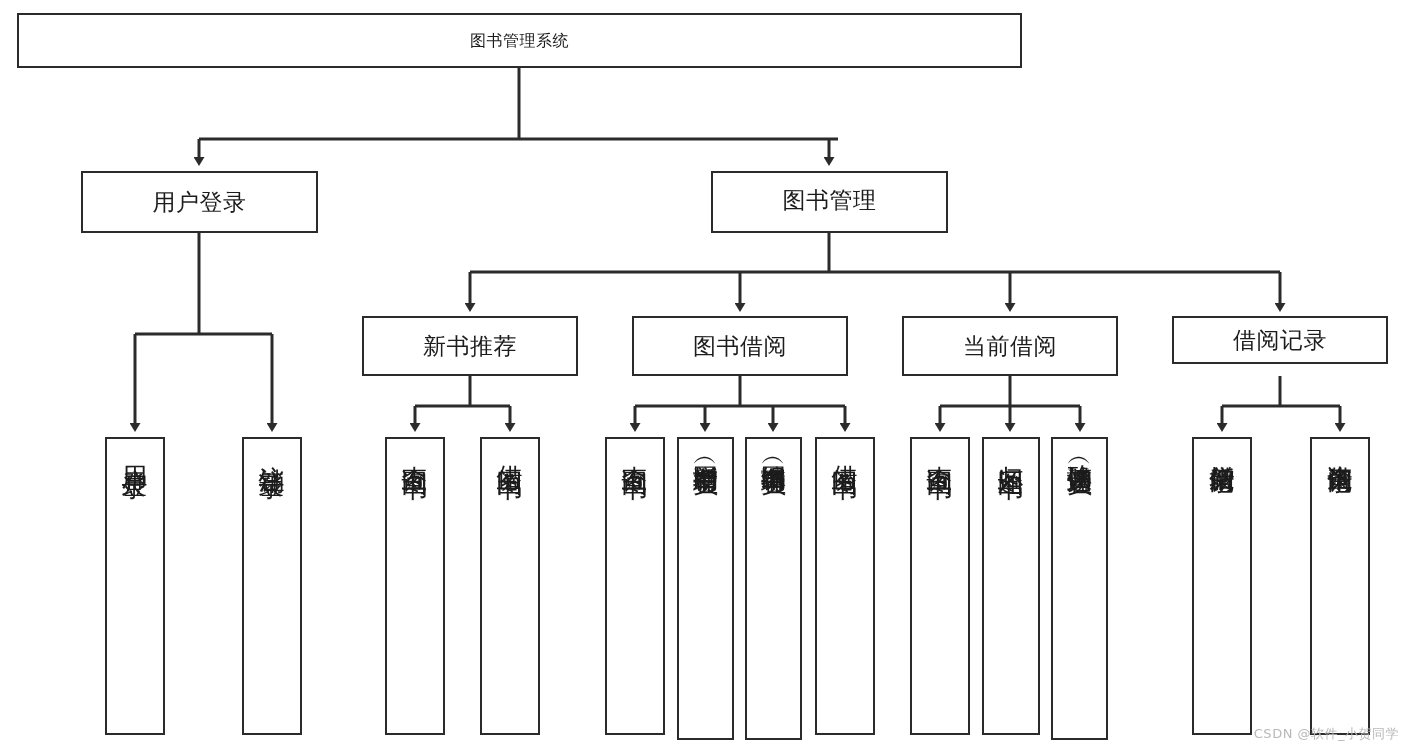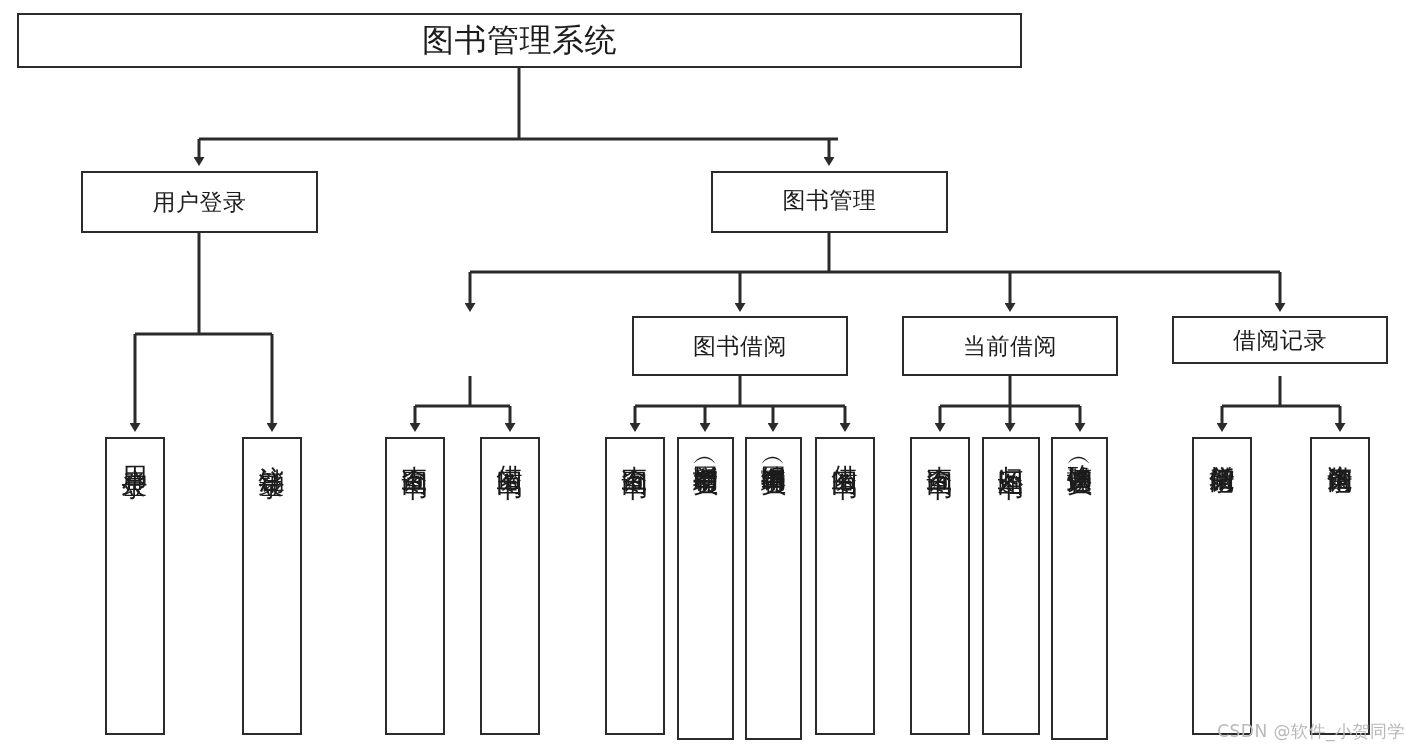--- a/index.html
+++ b/index.html
@@ -41,43 +41,43 @@
   .node-label {
     color: #1c1c1c;
     white-space: nowrap;
     line-height: 1.08;
     letter-spacing: 0.5px;
   }
   .node.h .node-label {
     font-size: 23px;
   }
   .node.root .node-label {
-    font-size: 32px;
+    font-size: 16px;
   }
   .node.v {
     align-items: flex-start;
     padding-top: 6px;
   }
   .node.v .node-label {
     writing-mode: vertical-rl;
     text-orientation: upright;
     font-size: 26px;
     letter-spacing: 3px;
     line-height: 1;
     height: auto;
   }
   .node.v.tall .node-label {
     font-size: 25px;
     letter-spacing: 1px;
   }
   #watermark {
     position: absolute;
-    right: 0;
+    right: 6px;
     bottom: 4px;
-    font-size: 17px;
+    font-size: 13px;
     color: #b9b9b9;
     letter-spacing: 0.5px;
     white-space: nowrap;
     font-family: "DejaVu Sans", "Liberation Sans", sans-serif;
   }
 </style>
 </head>
 <body>
 
 <div id="diagram-root">
@@ -136,20 +136,23 @@
     <span class="node-label">图书管理系统</span>
   </div>
 
   <div class="node h" style="left:81px; top:171px; width:237px; height:62px;">
     <span class="node-label">用户登录</span>
   </div>
   <div class="node h" style="left:711px; top:171px; width:237px; height:62px;font-family:Liberation Mono, monospace;">
     <span class="node-label">图书管理</span>
   </div>
 
+  <div class="node h" style="left:362px; top:316px; width:216px; height:60px;">
+    <span class="node-label">新书推荐</span>
+  </div>
   <div class="node h" style="left:902px; top:316px; width:216px; height:60px;">
     <span class="node-label">当前借阅</span>
   </div>
   <div class="node h" style="left:632px; top:316px; width:216px; height:60px;">
     <span class="node-label">图书借阅</span>
   </div>
   <div class="node h" style="left:1172px; top:316px; width:216px; height:48px;">
     <span class="node-label">借阅记录</span>
   </div>
 

